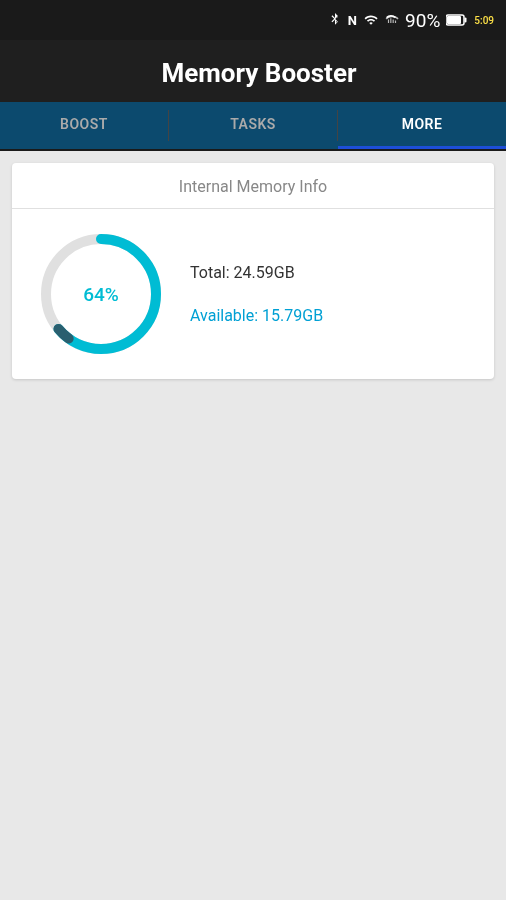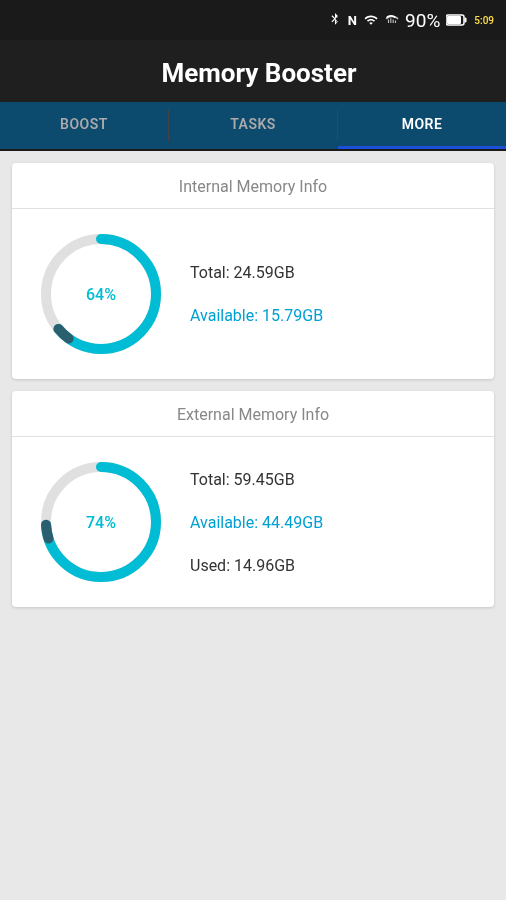--- a/index.html
+++ b/index.html
@@ -128,21 +128,21 @@
 
     .circle-container svg {
       transform: rotate(-90deg);
     }
 
     .circle-percent {
       position: absolute;
       top: 50%;
       left: 50%;
       transform: translate(-50%, -50%);
-      font-size: 16px;
+      font-size: 19px;
       font-weight: 500;
       color: #00bcd4;
     }
 
     
     .memory-stats {
       display: flex;
       flex-direction: column;
       gap: 24px;
     }
@@ -236,34 +236,14 @@
         </svg>
         <div class="circle-percent">64%</div>
       </div>
       <div class="memory-stats">
         <div class="stat-row">Total: 24.59GB</div>
         <div class="stat-row available">Available: 15.79GB</div>
       </div>
     </div>
   </div>
 
-  <div class="memory-card">
-    <div class="card-title">External Memory Info</div>
-    <div class="card-body">
-      <div class="circle-container">
-        <svg width="130" height="130" viewBox="0 0 130 130">
-          <circle class="track-circle" cx="65" cy="65" r="55"></circle>
-
-          <circle class="progress-circle" cx="65" cy="65" r="55" stroke-dasharray="255.3 345.4" stroke-dashoffset="0"></circle>
-
-          <circle class="dark-segment" cx="65" cy="65" r="55" stroke-dasharray="14 331.4" stroke-dashoffset="-242"></circle>
-        </svg>
-        <div class="circle-percent">74%</div>
-      </div>
-      <div class="memory-stats">
-        <div class="stat-row">Total: 59.45GB</div>
-        <div class="stat-row available">Available: 44.49GB</div>
-        <div class="stat-row">Used: 14.96GB</div>
-      </div>
-    </div>
-  </div>
 
 </div>
 
 </body></html>

